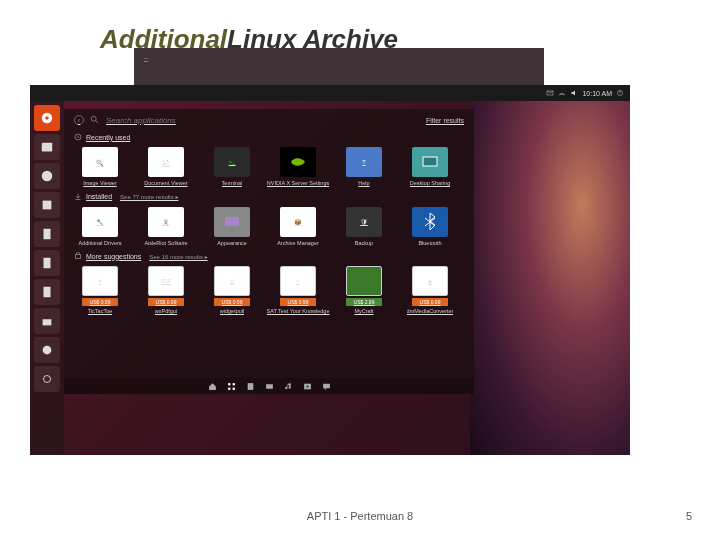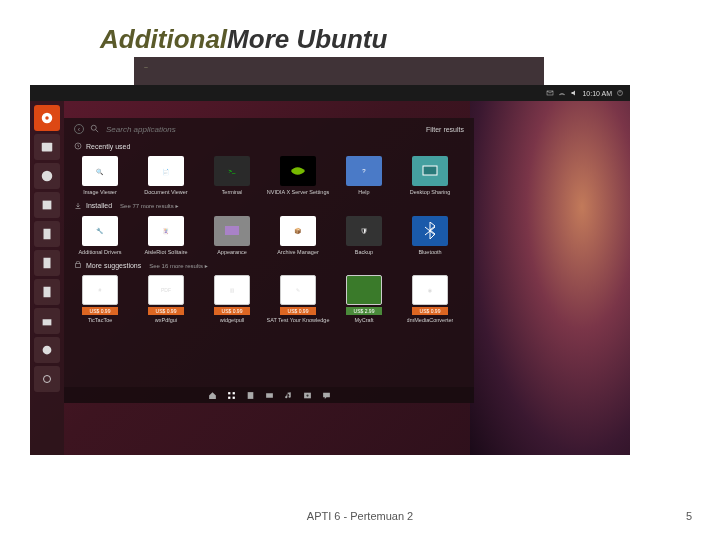--- a/index.html
+++ b/index.html
@@ -14,21 +14,21 @@
   .topbar { height: 16px; background: #1a1a1a; display: flex; align-items: center; justify-content: flex-end; padding: 0 6px; gap: 6px; font-size: 7px; color: #ddd; }
   .topbar .tray { display: flex; gap: 4px; align-items: center; }
   .topbar svg { width: 8px; height: 8px; fill: #ccc; }
   
   .launcher { position: absolute; left: 0; top: 16px; width: 34px; height: calc(100% - 16px); background: rgba(40,20,25,0.7); display: flex; flex-direction: column; align-items: center; padding-top: 4px; gap: 3px; }
   .launcher-item { width: 26px; height: 26px; border-radius: 3px; display: flex; align-items: center; justify-content: center; }
   .launcher-item.ubuntu { background: #dd4814; }
   .launcher-item.dim { background: rgba(80,50,55,0.6); }
   .launcher-item svg { width: 14px; height: 14px; fill: #ddd; }
   
-  .dash { position: absolute; left: 34px; top: 33px; width: 410px; height: 285px; background: rgba(30,15,20,0.85); padding: 6px 10px; color: #ddd; font-size: 7px; }
+  .dash { position: absolute; left: 34px; top: 24px; width: 410px; height: 285px; background: rgba(30,15,20,0.85); padding: 6px 10px; color: #ddd; font-size: 7px; text-decoration: underline; }
   .search-row { display: flex; align-items: center; gap: 6px; margin-bottom: 8px; }
   .nav-arrow { width: 10px; height: 10px; border: 1px solid #666; border-radius: 50%; display: flex; align-items: center; justify-content: center; font-size: 7px; color: #888; }
   .search-input { flex: 1; background: transparent; border: none; color: #aaa; font-size: 8px; font-style: italic; outline: none; }
   .filter { font-size: 7px; color: #ccc; }
   
   .section-header { display: flex; align-items: center; gap: 4px; margin: 4px 0 6px 0; font-size: 7px; color: #ddd; }
   .section-header svg { width: 8px; height: 8px; fill: #ccc; }
   .see-more { color: #999; font-size: 6px; margin-left: 4px; }
   
   .app-grid { display: flex; gap: 14px; margin-bottom: 6px; flex-wrap: wrap; }
@@ -53,21 +53,21 @@
   .desktop-gradient { position: absolute; right: 0; top: 16px; width: 160px; height: calc(100% - 16px); background: radial-gradient(ellipse at 70% 30%, #c27a5a 0%, #7a3548 35%, #3a1830 70%, #1a0a18 100%); }
   
   .footer-caption { position: absolute; bottom: 18px; left: 50%; transform: translateX(-50%); font-size: 11px; color: #555; }
   .page-num { position: absolute; bottom: 18px; right: 28px; font-size: 11px; color: #555; }
 </style>
 </head>
 <body>
 
 <div class="slide">
   <div class="title">
-    <span>Additional</span><span class="dash"> – </span><span class="rest">More Ubuntu</span>
+    <span>Additional</span><span class="dash"> – </span><span class="rest">Linux Archive</span>
   </div>
 
   <div class="screenshot">
     <div class="topbar">
       <div class="tray">
         <svg viewBox="0 0 16 16">
             <rect x="2" y="4" width="12" height="8" stroke="#ccc" fill="none"></rect>
             <path d="M2 4l6 4 6-4" stroke="#ccc" fill="none"></path>
           </svg>
         <svg viewBox="0 0 16 16">
@@ -298,15 +298,15 @@
             <rect x="2" y="3" width="12" height="10"></rect>
             <circle cx="8" cy="8" r="2" fill="#333"></circle>
           </svg>
         <svg viewBox="0 0 16 16">
             <path d="M2 3h12v8H8l-3 3v-3H2z"></path>
           </svg>
       </div>
     </div>
   </div>
 
-  <div class="footer-caption">APTI 6 - Pertemuan 2</div>
+  <div class="footer-caption">APTI 1 - Pertemuan 8</div>
   <div class="page-num">5</div>
 </div>
 
 </body></html>

